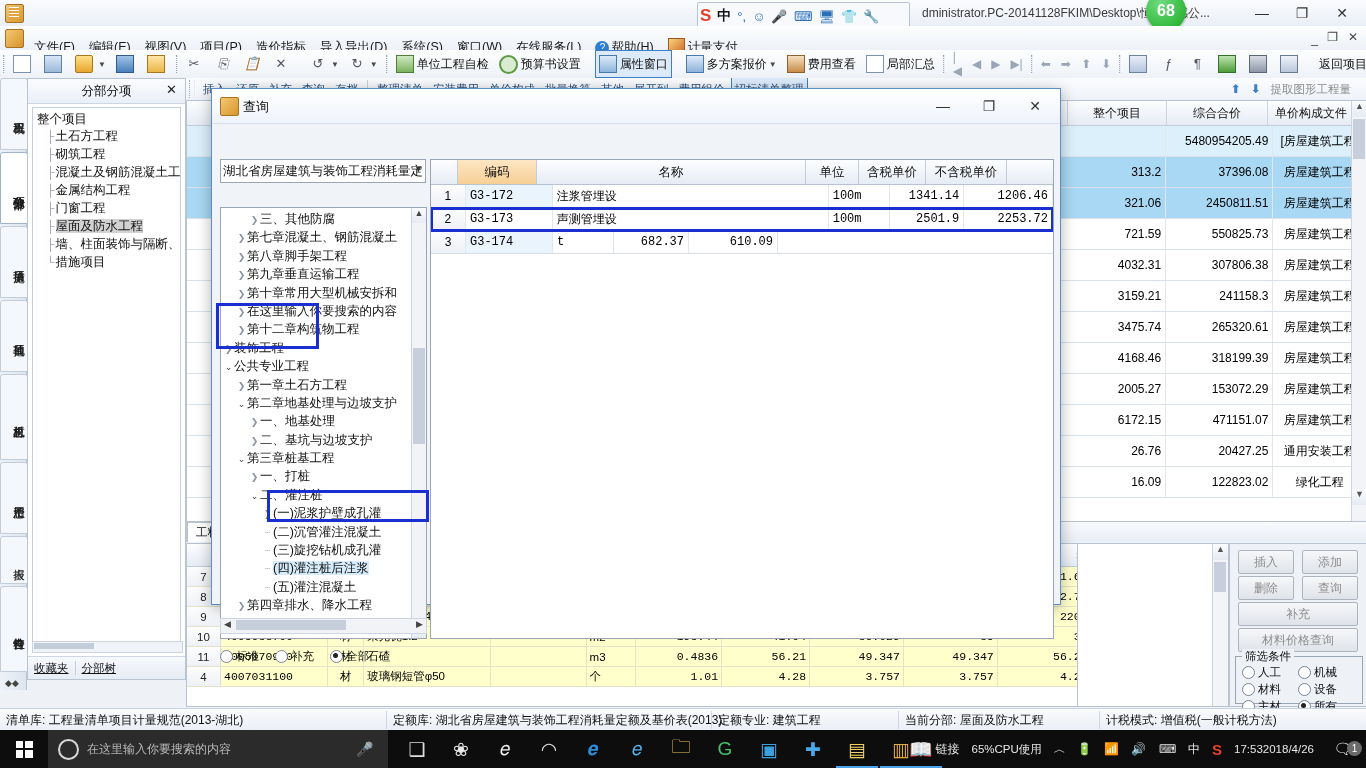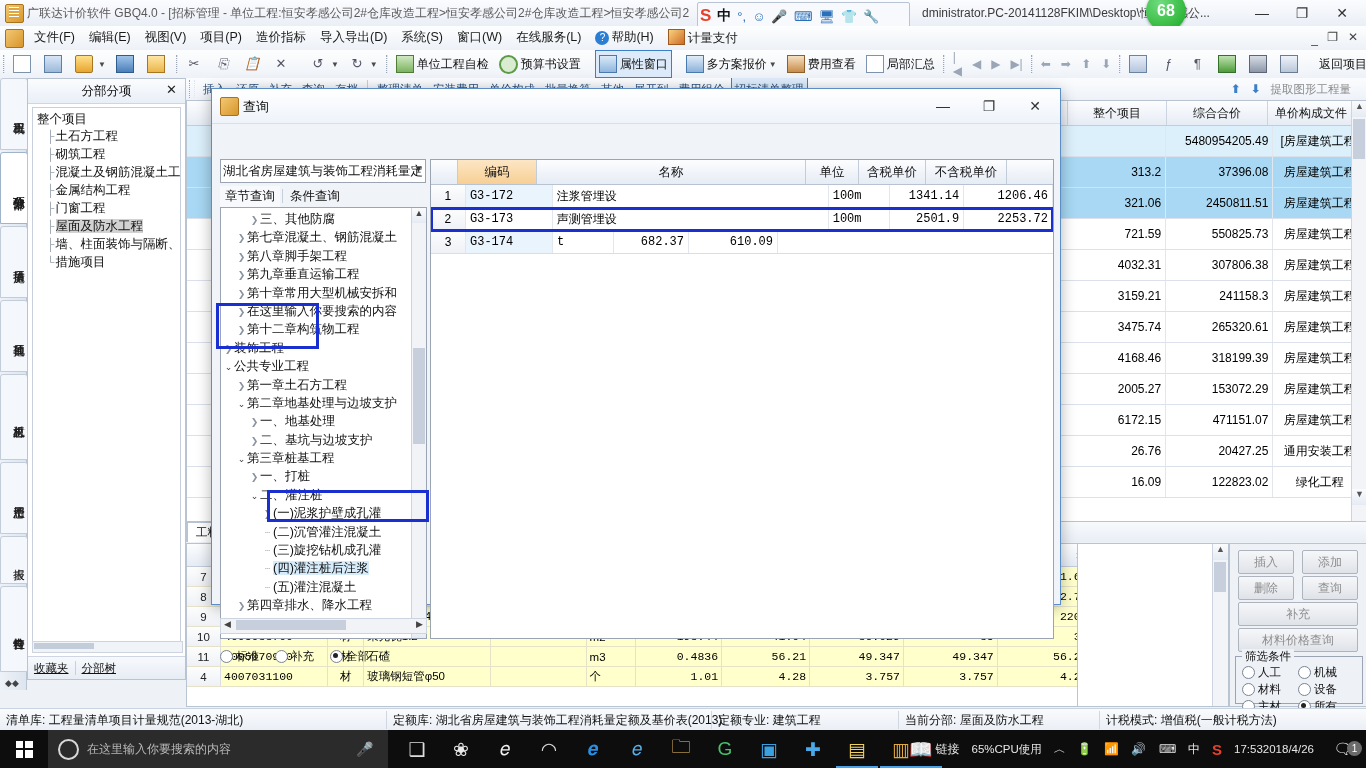--- a/index.html
+++ b/index.html
@@ -36,21 +36,21 @@
   .cpu-bubble{position:absolute;left:1146px;top:-9px;width:40px;height:40px;border-radius:50%;
     background:radial-gradient(circle at 35% 30%,#6fdc7f,#17a81e);color:#fff;
     display:flex;align-items:center;justify-content:center;font-size:16px;font-weight:bold;
     box-shadow:0 1px 3px rgba(0,0,0,.35);}
 
   
   .menubar{position:absolute;left:0;top:26px;width:1366px;height:24px;
     background:linear-gradient(#fdfefe,#edf1f7);border-bottom:1px solid #d4dce7;}
   .menu-icon{position:absolute;left:5px;top:3px;width:17px;height:17px;
     background:linear-gradient(135deg,#f3c873,#d8952c);border:1px solid #a9711d;border-radius:2px;}
-  .menu-items{position:absolute;left:27px;top:0;height:24px;display:flex;align-items:flex-start;}
+  .menu-items{position:absolute;left:27px;top:9px;height:24px;display:flex;align-items:center;}
   .menu-items .mi{padding:3px 7px;color:#1a1a1a;font-size:12.5px;white-space:nowrap;}
   .mi-help-ico{display:inline-block;width:14px;height:14px;border-radius:50%;
     background:#2a7fd4;color:#fff;font-size:10px;text-align:center;line-height:14px;margin-right:2px;}
   .mi-jl-ico{display:inline-block;width:15px;height:14px;background:linear-gradient(135deg,#f7d37e,#d06a25);
     border:1px solid #9c5a20;margin-right:3px;vertical-align:-3px;}
   .win-min{position:absolute;right:48px;top:6px;color:#444;font-size:12px;}
   .win-res{position:absolute;right:28px;top:4px;color:#444;font-size:12px;}
   .win-cls{position:absolute;right:8px;top:4px;color:#444;font-size:12px;}
 
   
@@ -238,21 +238,20 @@
   .badge1{position:absolute;right:4px;bottom:2px;width:15px;height:15px;border-radius:50%;
     background:#6b6b6b;color:#fff;font-size:10px;display:flex;align-items:center;justify-content:center;}
 </style>
 </head>
 <body>
 
 <div class="app">
 
   <div class="titlebar">
     <div class="tb-icon"></div>
-    <div class="tb-title">广联达计价软件 GBQ4.0 - [招标管理 - 单位工程:恒安孝感公司2#仓库改造工程&gt;恒安孝感公司2#仓库改造工程&gt;恒安孝感公司2</div>
     <div class="ime">
       <span class="s-logo">S</span>
       <span class="cn">中</span>
       <span>°,</span>
       <span>☺</span>
       <span>🎤</span>
       <span>⌨</span>
       <span>🖥</span>
       <span>👕</span>
       <span>🔧</span>
@@ -729,25 +728,20 @@
       <div class="dlg-ctl" style="right:48px">❐</div>
       <div class="dlg-ctl" style="right:2px">✕</div>
     </div>
 
 
     <div class="dsel">
       <span>湖北省房屋建筑与装饰工程消耗量定</span>
       <span class="cv">▼</span>
     </div>
 
-    <div class="dsubtabs">
-      <div class="dsub sel">章节查询</div>
-      <div style="width:1px;height:14px;background:#c6cfdb;margin:0 2px;"></div>
-      <div class="dsub">条件查询</div>
-    </div>
 
     <div class="dtreebox">
       <div id="dlg-tree" style="padding-top:2px">
           <div class="dtn"><span style="display:inline-block;width:28px"></span><span class="ar">❯</span><span class="lbl">三、其他防腐</span></div>
           <div class="dtn"><span style="display:inline-block;width:15px"></span><span class="ar">❯</span><span class="lbl">第七章混凝土、钢筋混凝土</span></div>
           <div class="dtn"><span style="display:inline-block;width:15px"></span><span class="ar">❯</span><span class="lbl">第八章脚手架工程</span></div>
           <div class="dtn"><span style="display:inline-block;width:15px"></span><span class="ar">❯</span><span class="lbl">第九章垂直运输工程</span></div>
           <div class="dtn"><span style="display:inline-block;width:15px"></span><span class="ar">❯</span><span class="lbl">第十章常用大型机械安拆和</span></div>
           <div class="dtn"><span style="display:inline-block;width:15px"></span><span class="ar">❯</span><span class="lbl">在这里输入你要搜索的内容</span></div>
           <div class="dtn"><span style="display:inline-block;width:15px"></span><span class="ar">❯</span><span class="lbl">第十二章构筑物工程</span></div>

